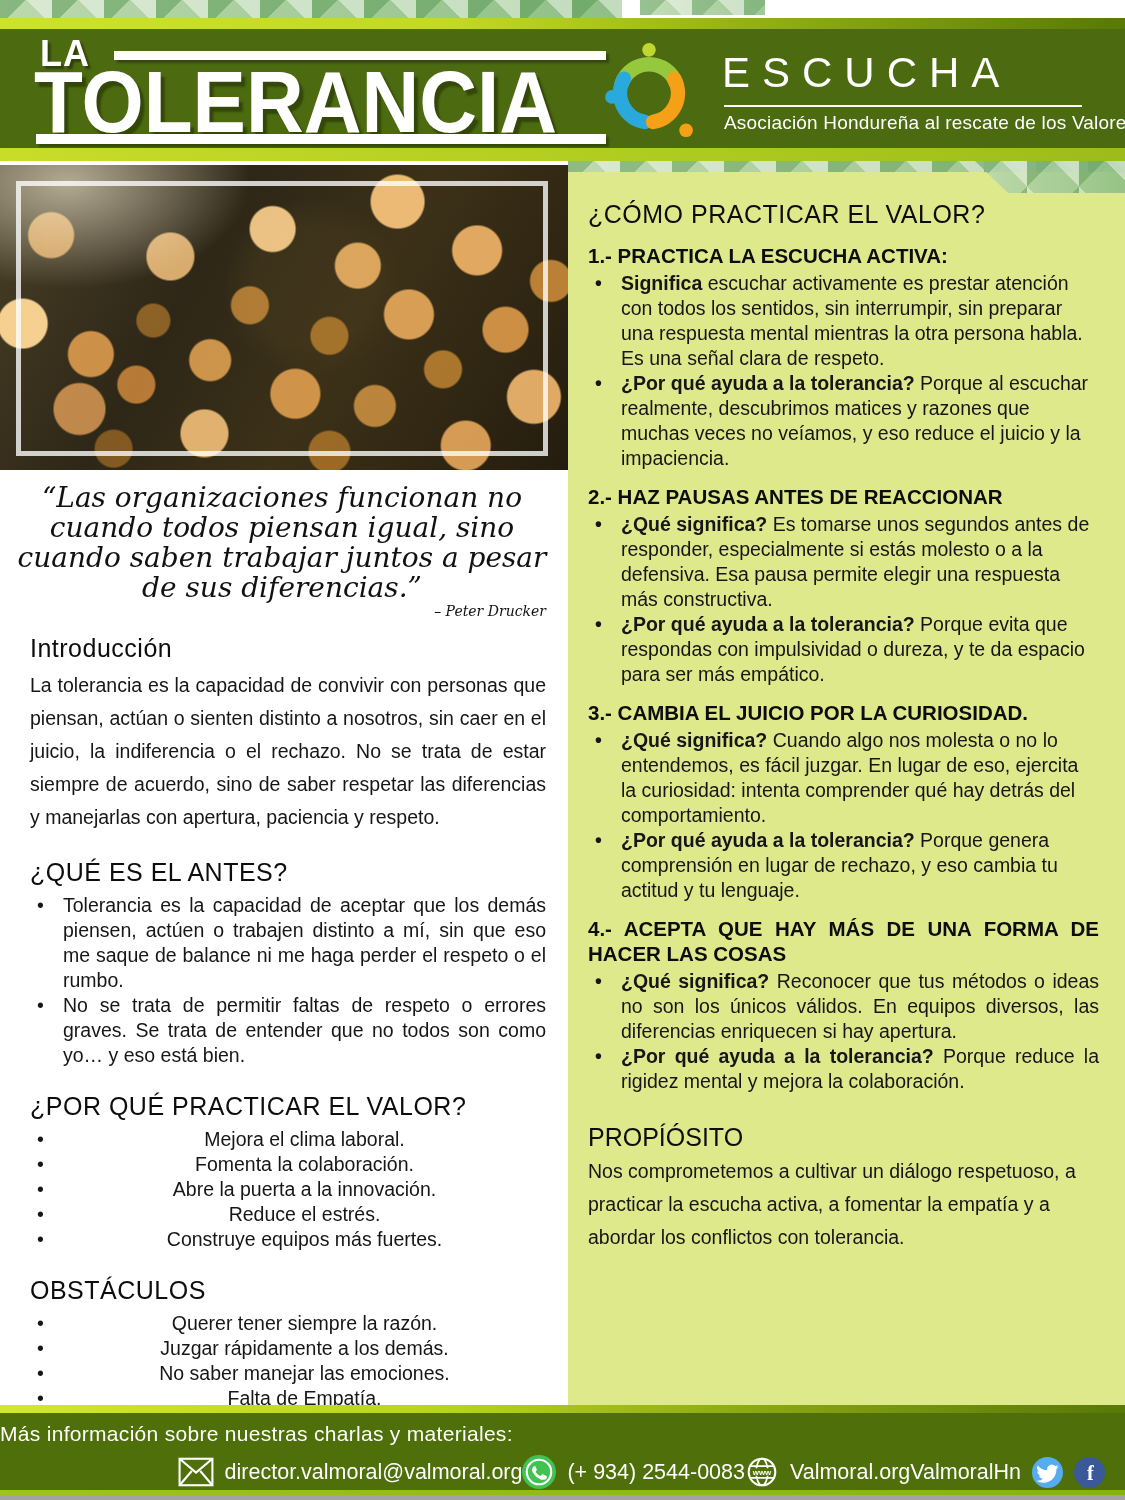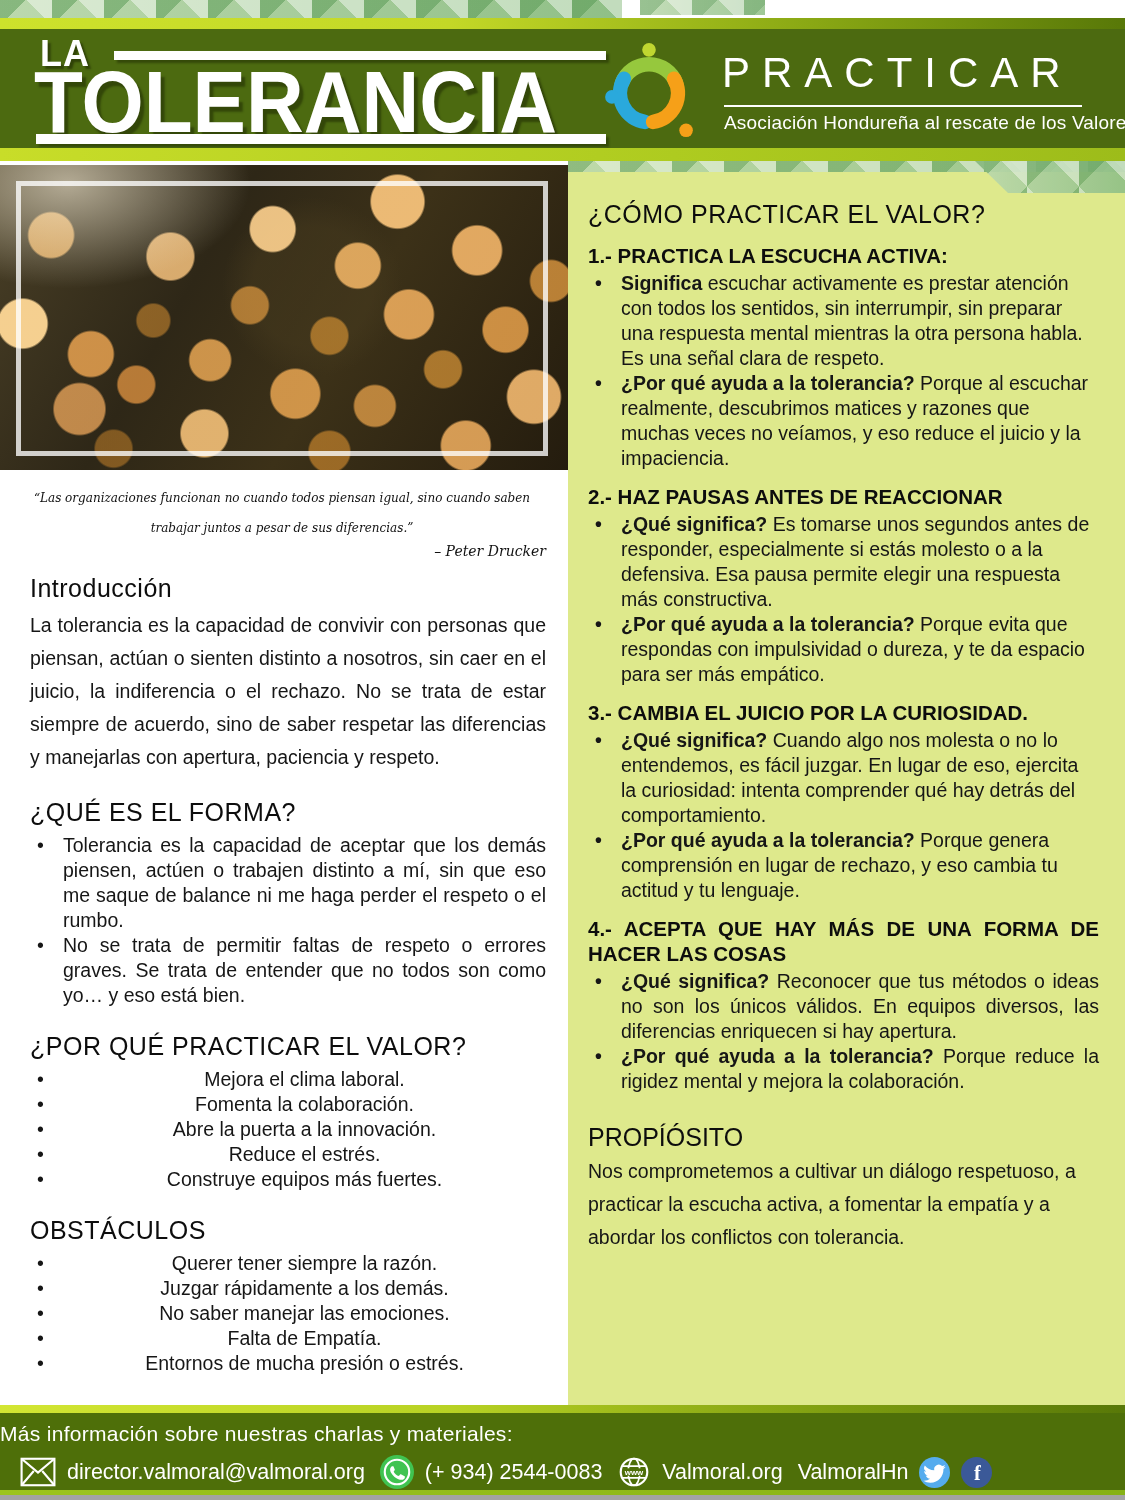--- a/index.html
+++ b/index.html
@@ -78,21 +78,21 @@
       radial-gradient(circle at 58% 94%, rgba(208,138,46,.65) 0 20px, transparent 22px),
       radial-gradient(circle at 20% 93%, rgba(184,122,40,.6) 0 18px, transparent 20px),
       radial-gradient(circle at 55% 40%, rgba(70,58,30,.5) 0 60px, transparent 90px),
       linear-gradient(120deg,#4a4027 0%, #2e2717 35%, #3c3118 60%, #241c0e 100%);
   }
   .photo-frame { position:absolute; top:16px; left:16px; right:20px; bottom:14px;
     border:5px solid rgba(255,255,255,.78); }
 
   
   .quote { margin:13px 20px 0 16px; font-family:"DejaVu Serif", serif; font-style:italic;
-    font-size:12px; line-height:30px; color:#111; text-align:center; }
+    font-size:28px; line-height:30px; color:#111; text-align:center; }
   .quote-attrib { margin:0 22px 0 0; font-family:"DejaVu Serif", serif; font-style:italic;
     font-size:14px; color:#111; text-align:right; }
 
   
   .lc { margin:0 22px 0 30px; color:#161616; }
   .sec-h { font-size:25px; font-weight:400; color:#0d0d0d; letter-spacing:.5px; margin:24px 0 6px 0; }
   .sec-h.first { margin-top:15px; }
   .body-p { font-size:19.5px; line-height:33px; text-align:justify; }
   .b-item { position:relative; padding-left:33px; font-size:19.5px; line-height:25px; text-align:justify; }
   .b-item::before { content:"•"; position:absolute; left:7px; top:0; }
@@ -107,21 +107,21 @@
   .rb::before { content:"•"; position:absolute; left:7px; top:0; font-weight:700; }
   .rb.just { text-align:justify; }
   .rb .lead { font-weight:700; }
   .prop-h { font-size:25px; font-weight:400; margin:29px 0 3px 0; color:#0d0d0d; }
 
   
   .footer { position:absolute; top:1405px; left:0; width:1125px; height:95px; }
   .f-lime-top { height:8px; background:linear-gradient(90deg,#d3e633,#b8d224 40%,#7d9c10 75%,#587808 100%); }
   .f-body { position:relative; height:82px; background:#4e6f09; color:#fff; }
   .f-info { text-align:left; padding-top:9px; font-size:21px; letter-spacing:.3px; }
-  .f-row { display:flex; align-items:center; justify-content:flex-start; padding:9px 20px 0 20px; font-size:21.5px;gap:15px; }
+  .f-row { display:flex; align-items:center; justify-content:flex-end; padding:9px 20px 0 20px; font-size:21.5px; }
   .f-group { display:flex; align-items:center; gap:11px; white-space:nowrap; }
   .f-bottom { position:absolute; bottom:0; left:0; width:100%; height:5px;
     background:linear-gradient(90deg,#9cc41e,#86b116); }
   .icn { display:block; }
 </style>
 </head>
 <body>
 
 <div class="page">
 
@@ -138,39 +138,39 @@
     <div class="title-line-2"></div>
 
     <svg class="logo" viewBox="0 0 100 115">
       <path d="M19.9 49.1 A32 32 0 0 1 80.1 49.1" fill="none" stroke="#96c83d" stroke-width="16" stroke-linecap="round"></path>
       <path d="M22.3 44 A32 32 0 0 0 45.5 91.7" fill="none" stroke="#2aa9dc" stroke-width="16" stroke-linecap="round"></path>
       <path d="M77.7 44 A32 32 0 0 1 54.5 91.7" fill="none" stroke="#f6a018" stroke-width="16" stroke-linecap="round"></path>
       <circle cx="50" cy="12" r="7.5" fill="#c0d730"></circle>
       <circle cx="9" cy="64" r="7.5" fill="#2aa9dc"></circle>
       <circle cx="91" cy="101" r="7.5" fill="#f6a018"></circle>
     </svg>
-    <div class="brand">PRACTICAR</div>
+    <div class="brand">ESCUCHA</div>
     <div class="brand-line"></div>
     <div class="brand-tag">Asociación Hondureña al rescate de los Valores y la Moral</div>
   </div>
   <div class="lime-bar-2"></div>
 
   <div class="left-col">
     <div class="photo">
       <div class="photo-frame"></div>
     </div>
 
     <div class="quote">“Las organizaciones funcionan no cuando todos piensan igual, sino cuando saben trabajar juntos a pesar de sus diferencias.”</div>
     <div class="quote-attrib">– Peter Drucker</div>
 
     <div class="lc">
       <div class="sec-h first">Introducción</div>
       <div class="body-p">La tolerancia es la capacidad de convivir con personas que piensan, actúan o sienten distinto a nosotros, sin caer en el juicio, la indiferencia o el rechazo. No se trata de estar siempre de acuerdo, sino de saber respetar las diferencias y manejarlas con apertura, paciencia y respeto.</div>
 
-      <div class="sec-h">¿QUÉ ES EL FORMA?</div>
+      <div class="sec-h">¿QUÉ ES EL ANTES?</div>
       <div class="b-item">Tolerancia es la capacidad de aceptar que los demás piensen, actúen o trabajen distinto a mí, sin que eso me saque de balance ni me haga perder el respeto o el rumbo.</div>
       <div class="b-item">No se trata de permitir faltas de respeto o errores graves. Se trata de entender que no todos son como yo… y eso está bien.</div>
 
       <div class="sec-h">¿POR QUÉ PRACTICAR EL VALOR?</div>
       <div class="b-item nojust">Mejora el clima laboral.</div>
       <div class="b-item nojust">Fomenta la colaboración.</div>
       <div class="b-item nojust">Abre la puerta a la innovación.</div>
       <div class="b-item nojust">Reduce el estrés.</div>
       <div class="b-item nojust">Construye equipos más fuertes.</div>
 

